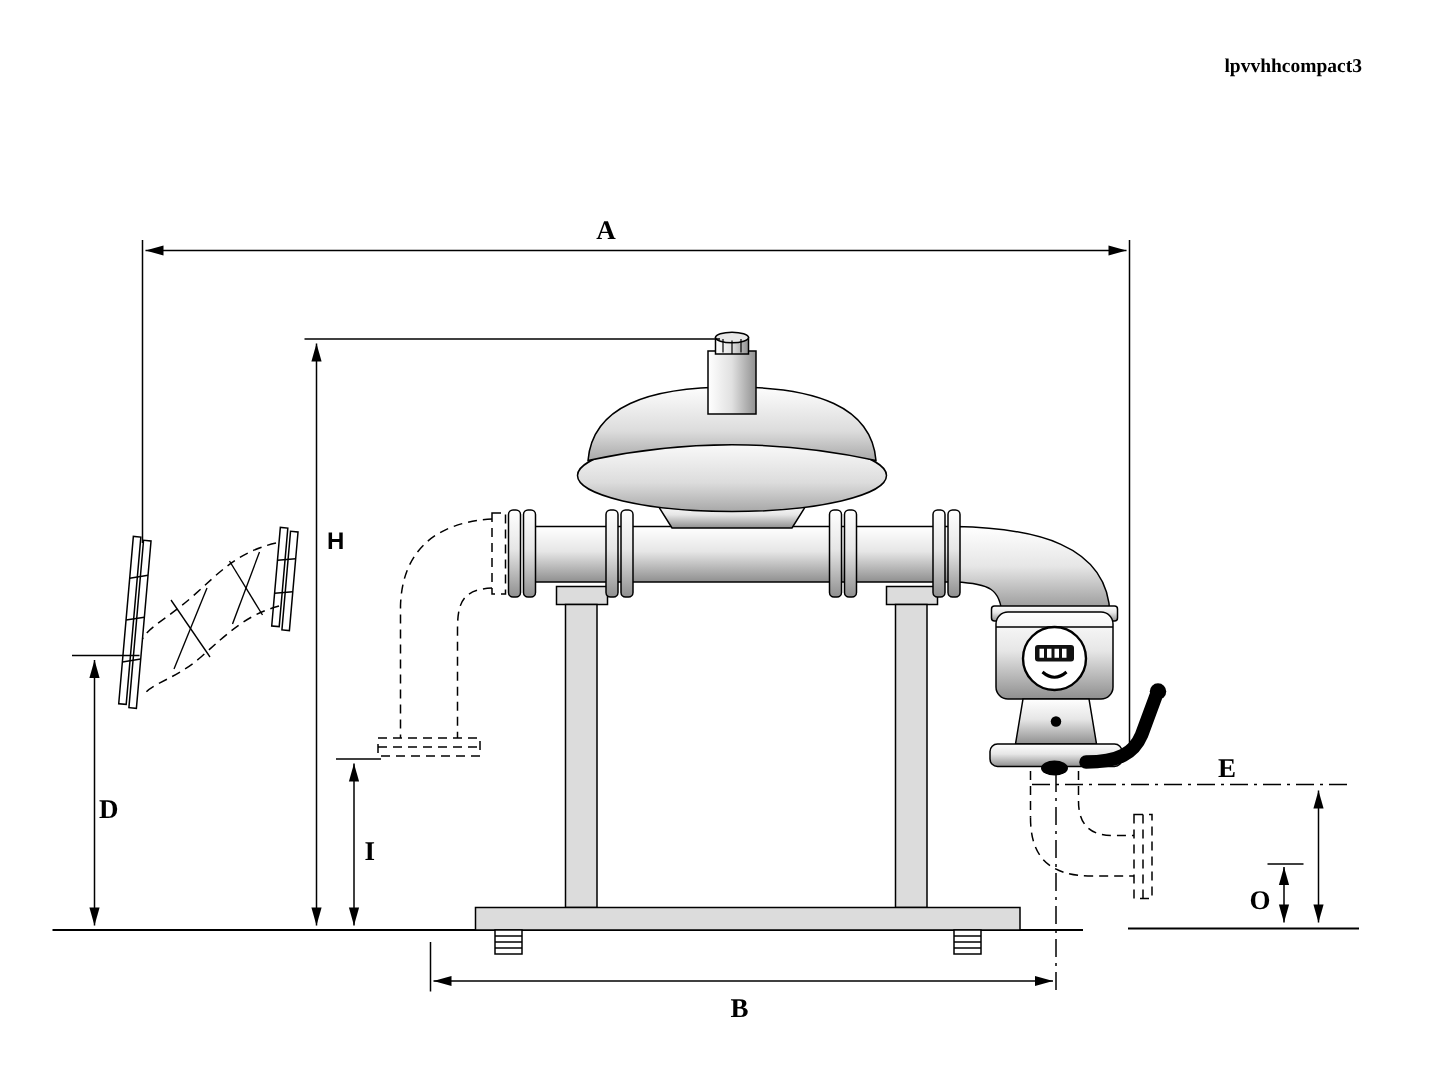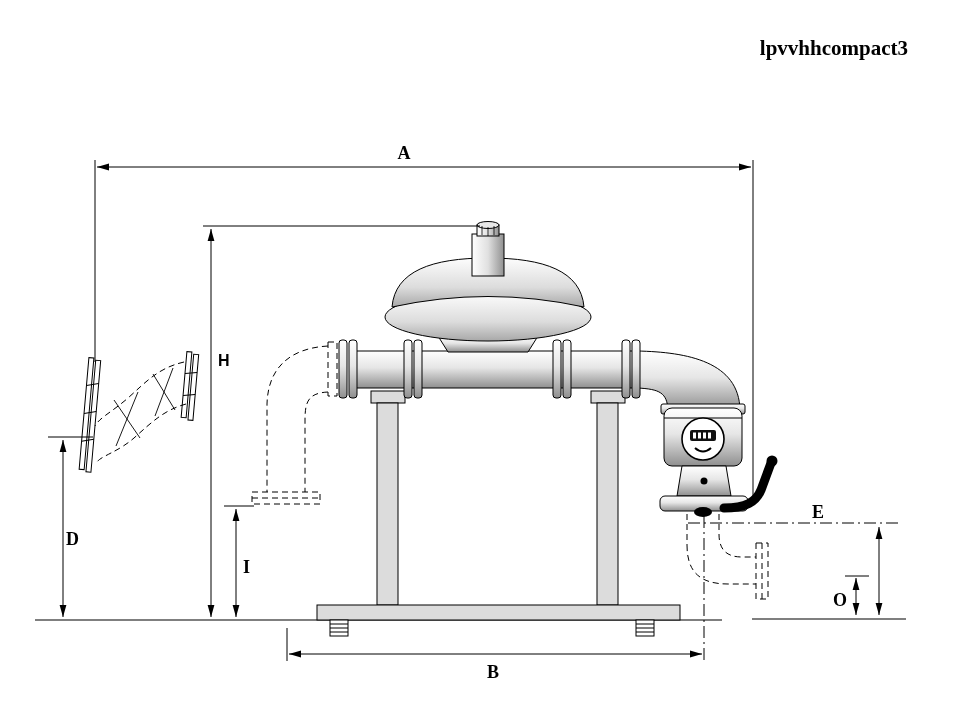--- a/index.html
+++ b/index.html
@@ -10,21 +10,21 @@
     background: #ffffff;
     overflow: hidden;
     font-family: "Liberation Serif", serif;
   }
   .title {
     position: absolute;
     top: 36px;
     right: 52px;
     font-family: "Liberation Serif", serif;
     font-weight: bold;
-    font-size: 21px;
+    font-size: 13px;
     color: #000;
     white-space: nowrap;
   }
   svg { position: absolute; top: 0; left: 0; }
   .dim {
     font-family: "Liberation Serif", serif;
     font-weight: bold;
     font-size: 18px;
     fill: #000;
   }

